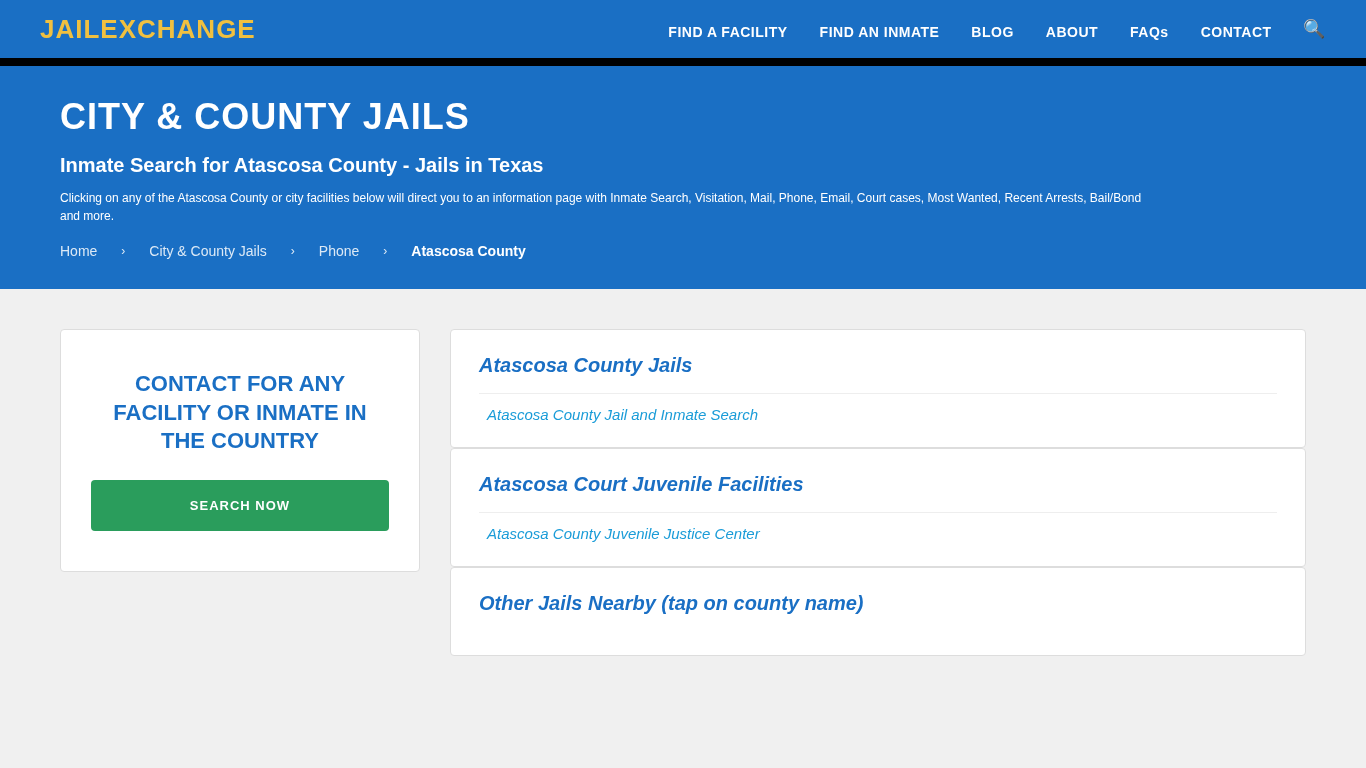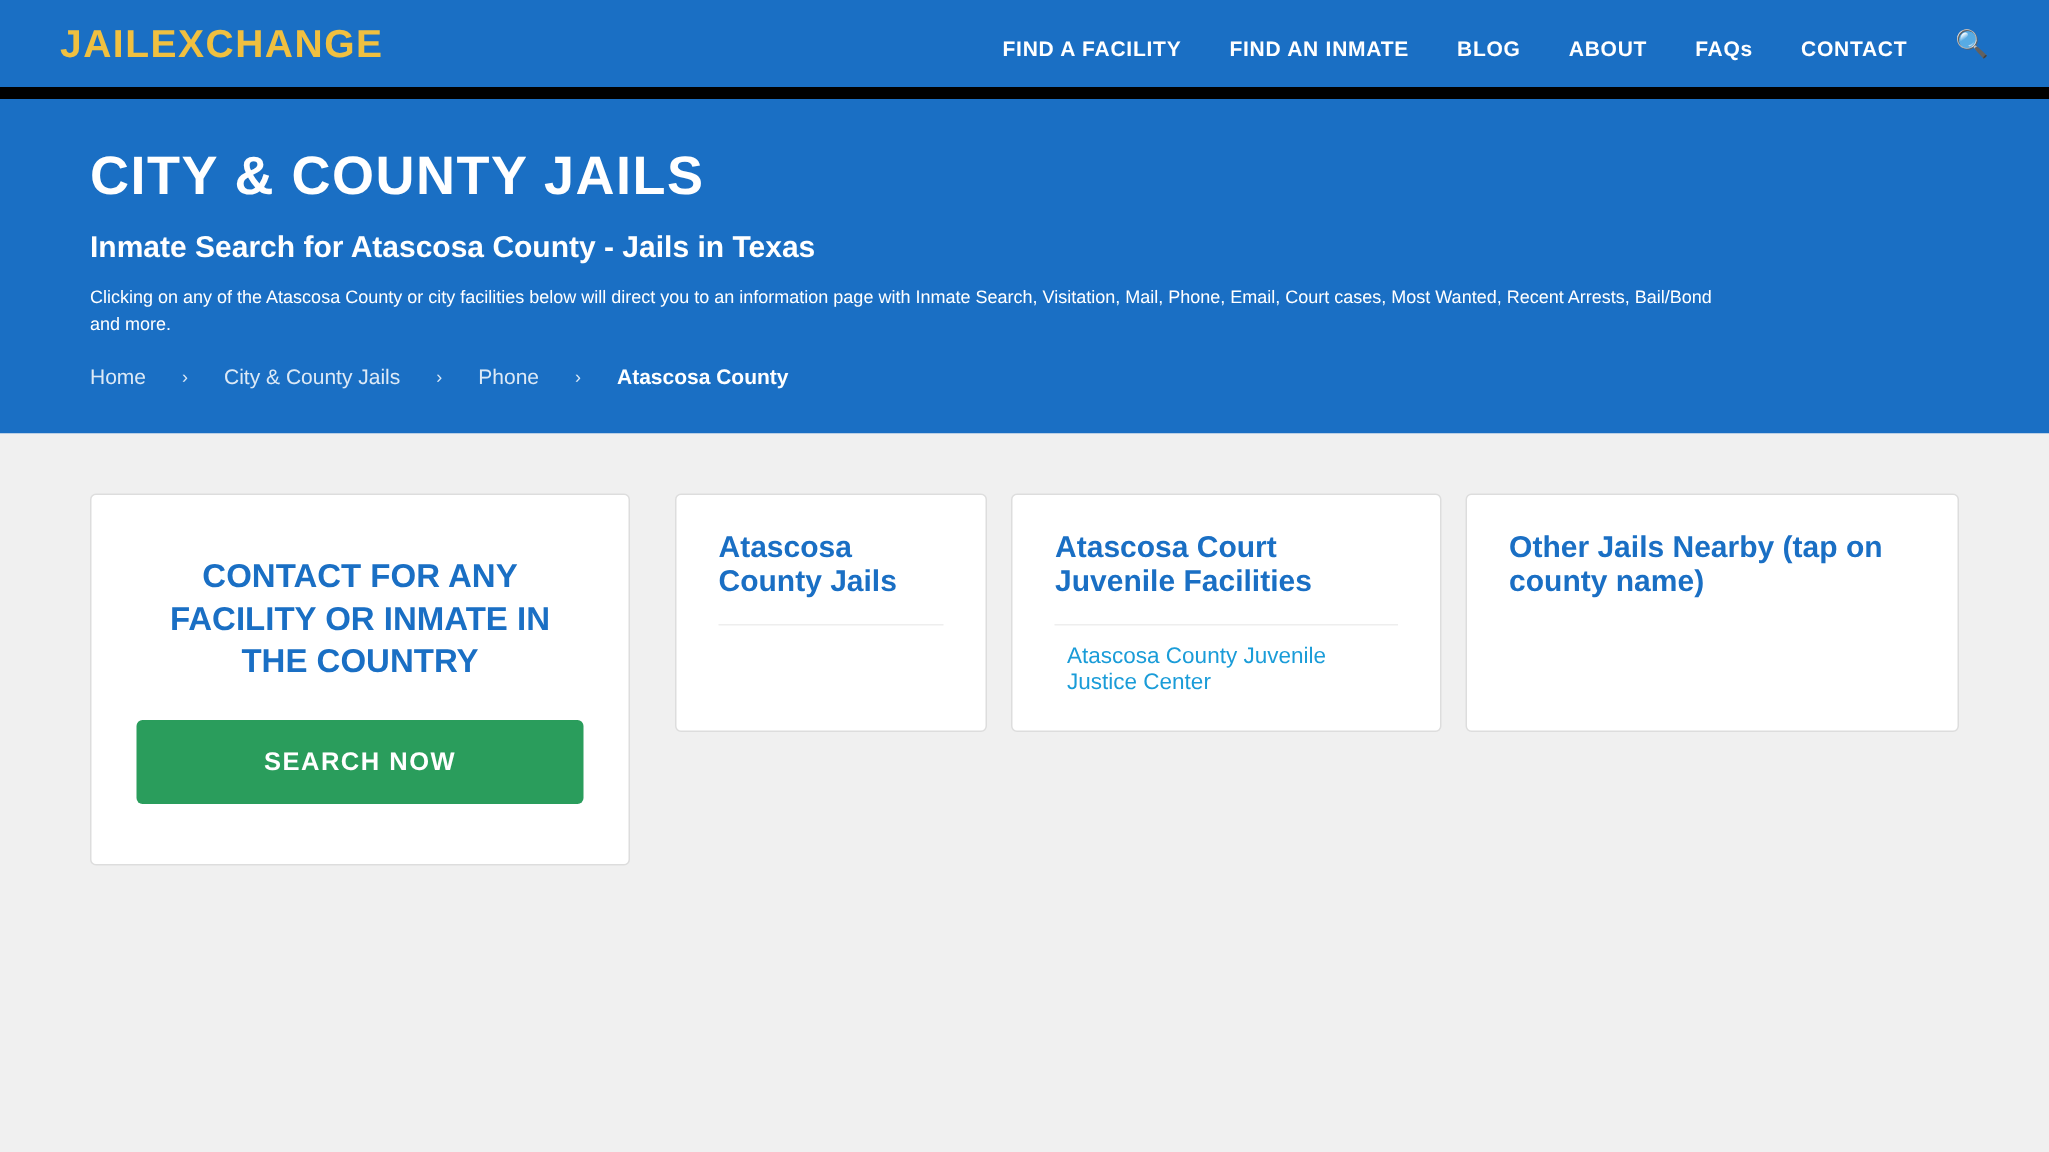--- a/index.html
+++ b/index.html
@@ -120,32 +120,32 @@
       text-align: center;
       line-height: 1.3;
     }
     .search-now-btn {
       background: #2a9d5c;
       color: white;
       border: none;
       border-radius: 4px;
       padding: 18px 0;
       width: 100%;
-      font-size: 17px;
+      font-size: 13px;
       font-weight: 700;
       letter-spacing: 1px;
       cursor: pointer;
     }
 
     
     .cards-column {
       flex: 1;
       display: flex;
-      flex-direction: row;
-      gap: 16px;
+      flex-direction: column;
+      font-style: italic;
     }
     .card {
       background: white;
       border: 1px solid #ddd;
       border-radius: 4px;
       padding: 24px 28px;
     }
     .card-title {
       font-size: 20px;
       font-weight: 700;
@@ -205,20 +205,21 @@
   <div class="search-box">
     <div class="search-box-title">CONTACT FOR ANY FACILITY OR INMATE IN THE COUNTRY</div>
     <button class="search-now-btn">SEARCH NOW</button>
   </div>
 
   <div class="cards-column">
 
     <div class="card">
       <div class="card-title">Atascosa County Jails</div>
       <hr class="card-divider">
+      <a class="card-link">Atascosa County Jail and Inmate Search</a>
     </div>
 
     <div class="card">
       <div class="card-title">Atascosa Court Juvenile Facilities</div>
       <hr class="card-divider">
       <a class="card-link">Atascosa County Juvenile Justice Center</a>
     </div>
 
     <div class="card">
       <div class="card-title">Other Jails Nearby (tap on county name)</div>

